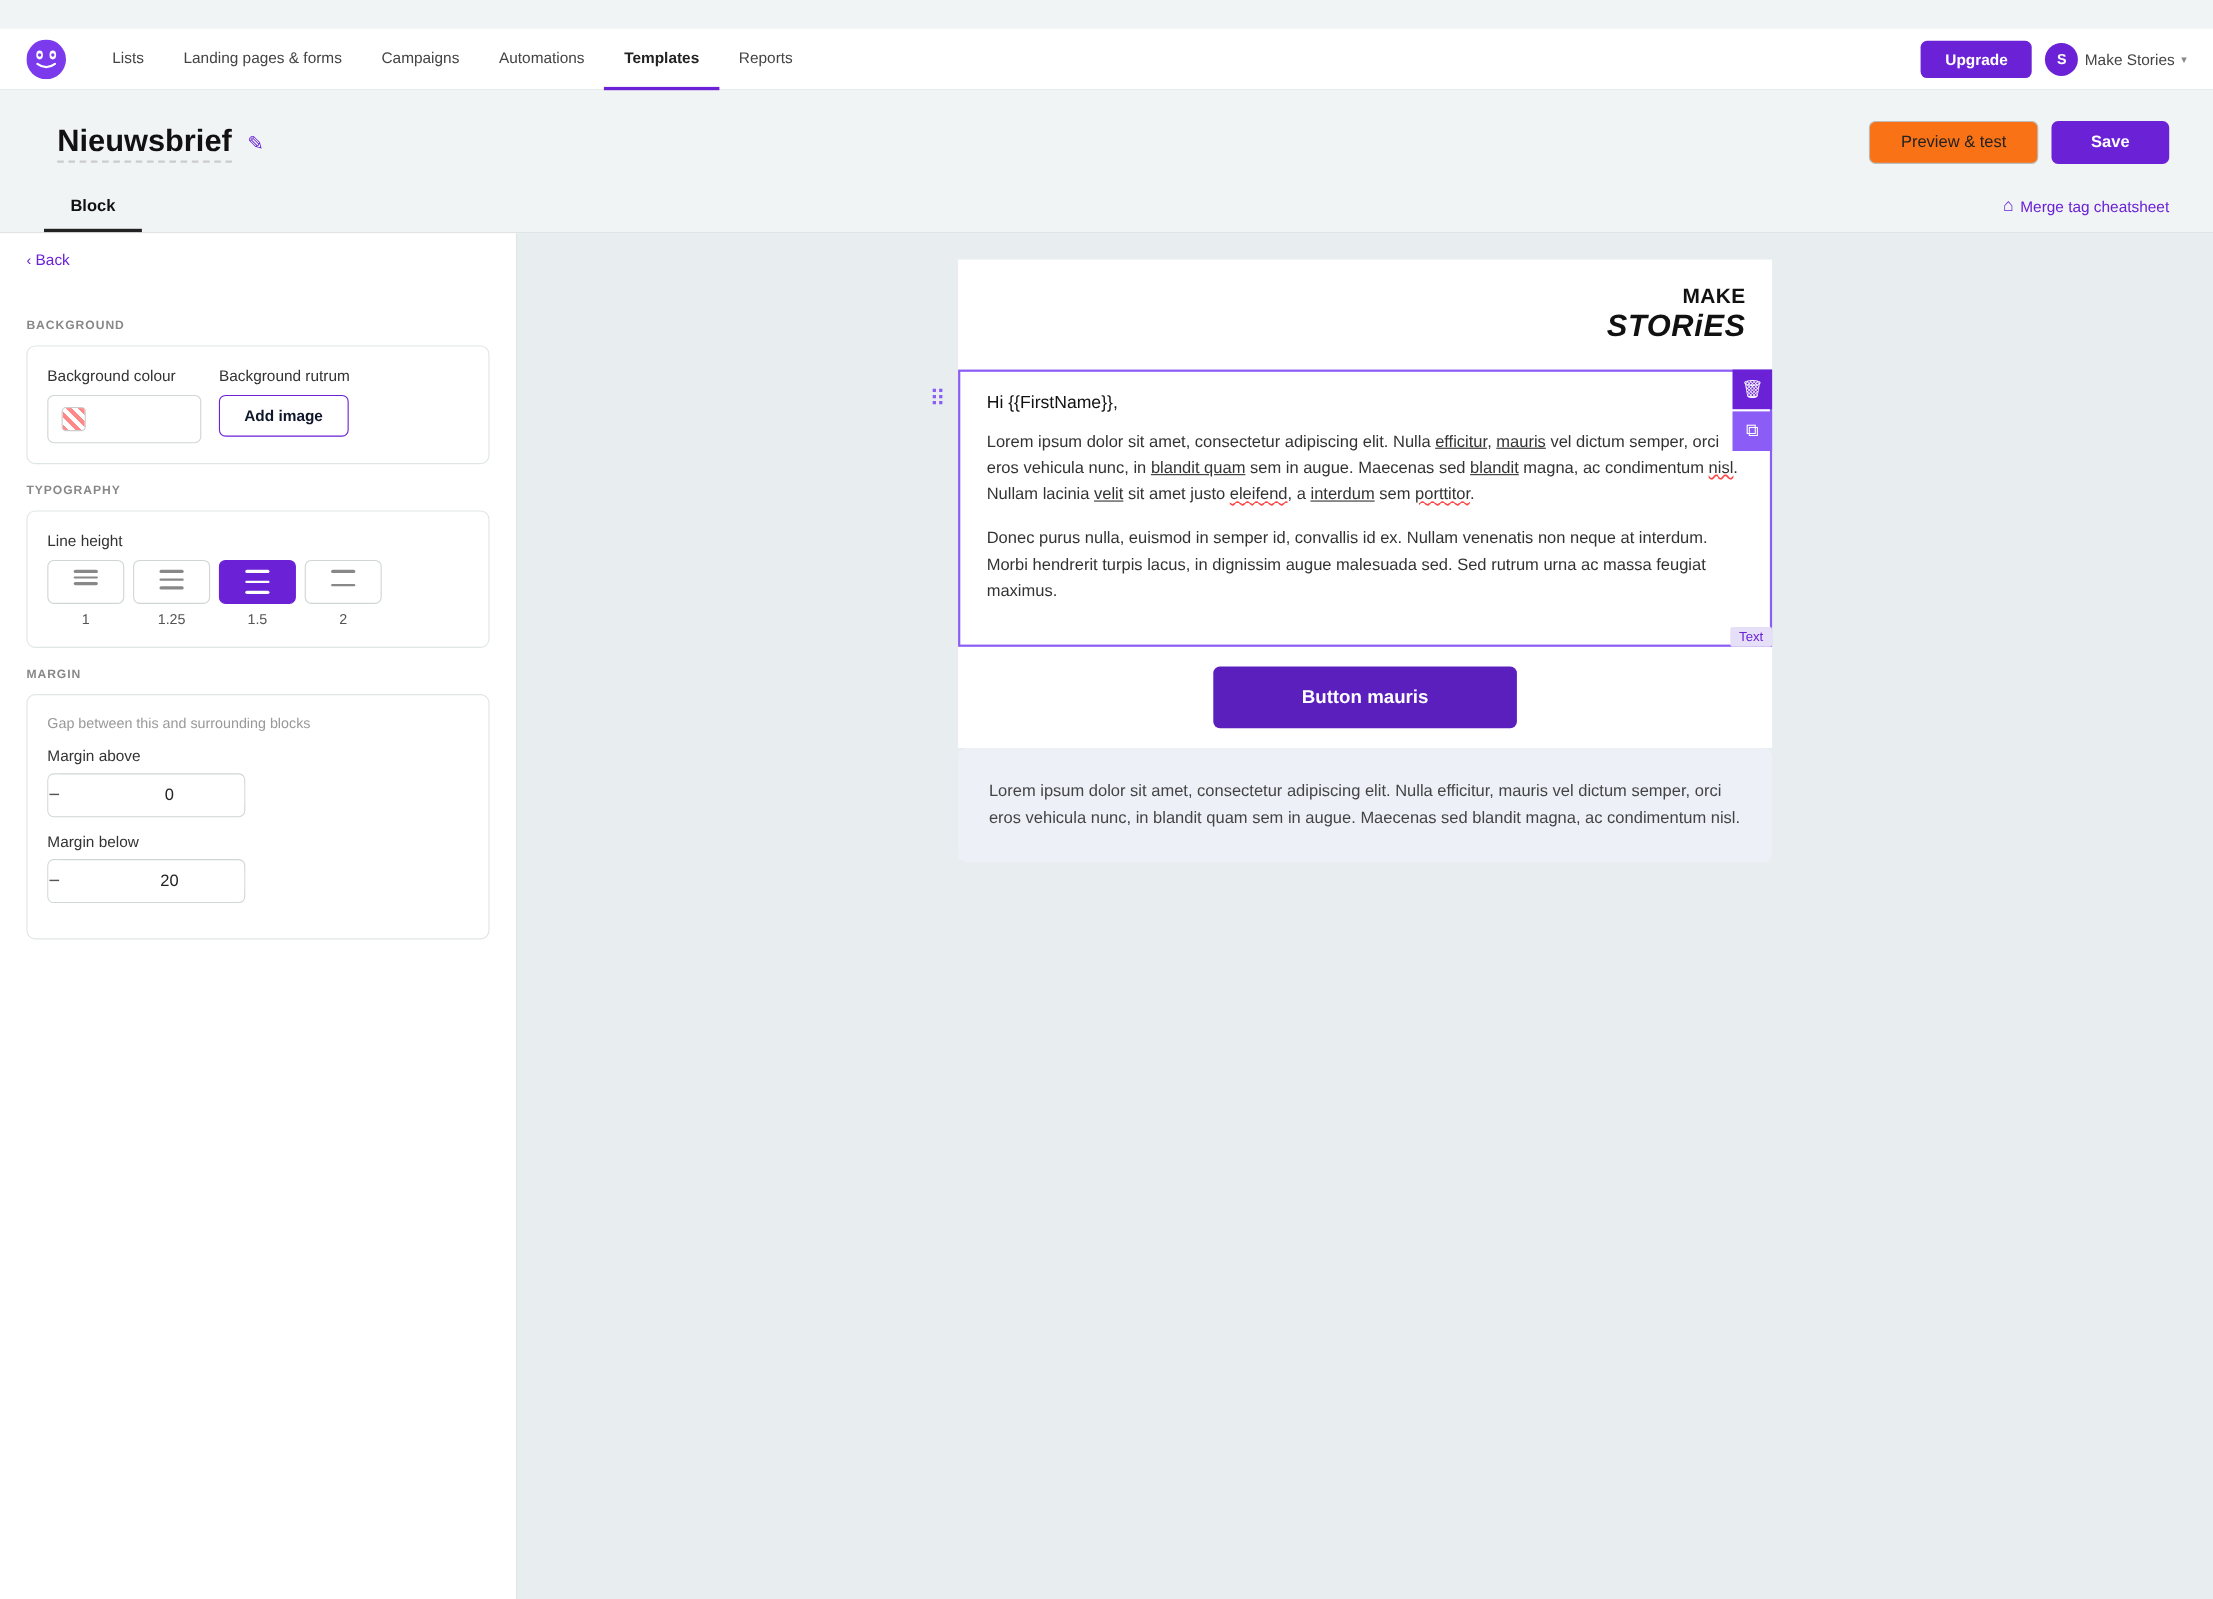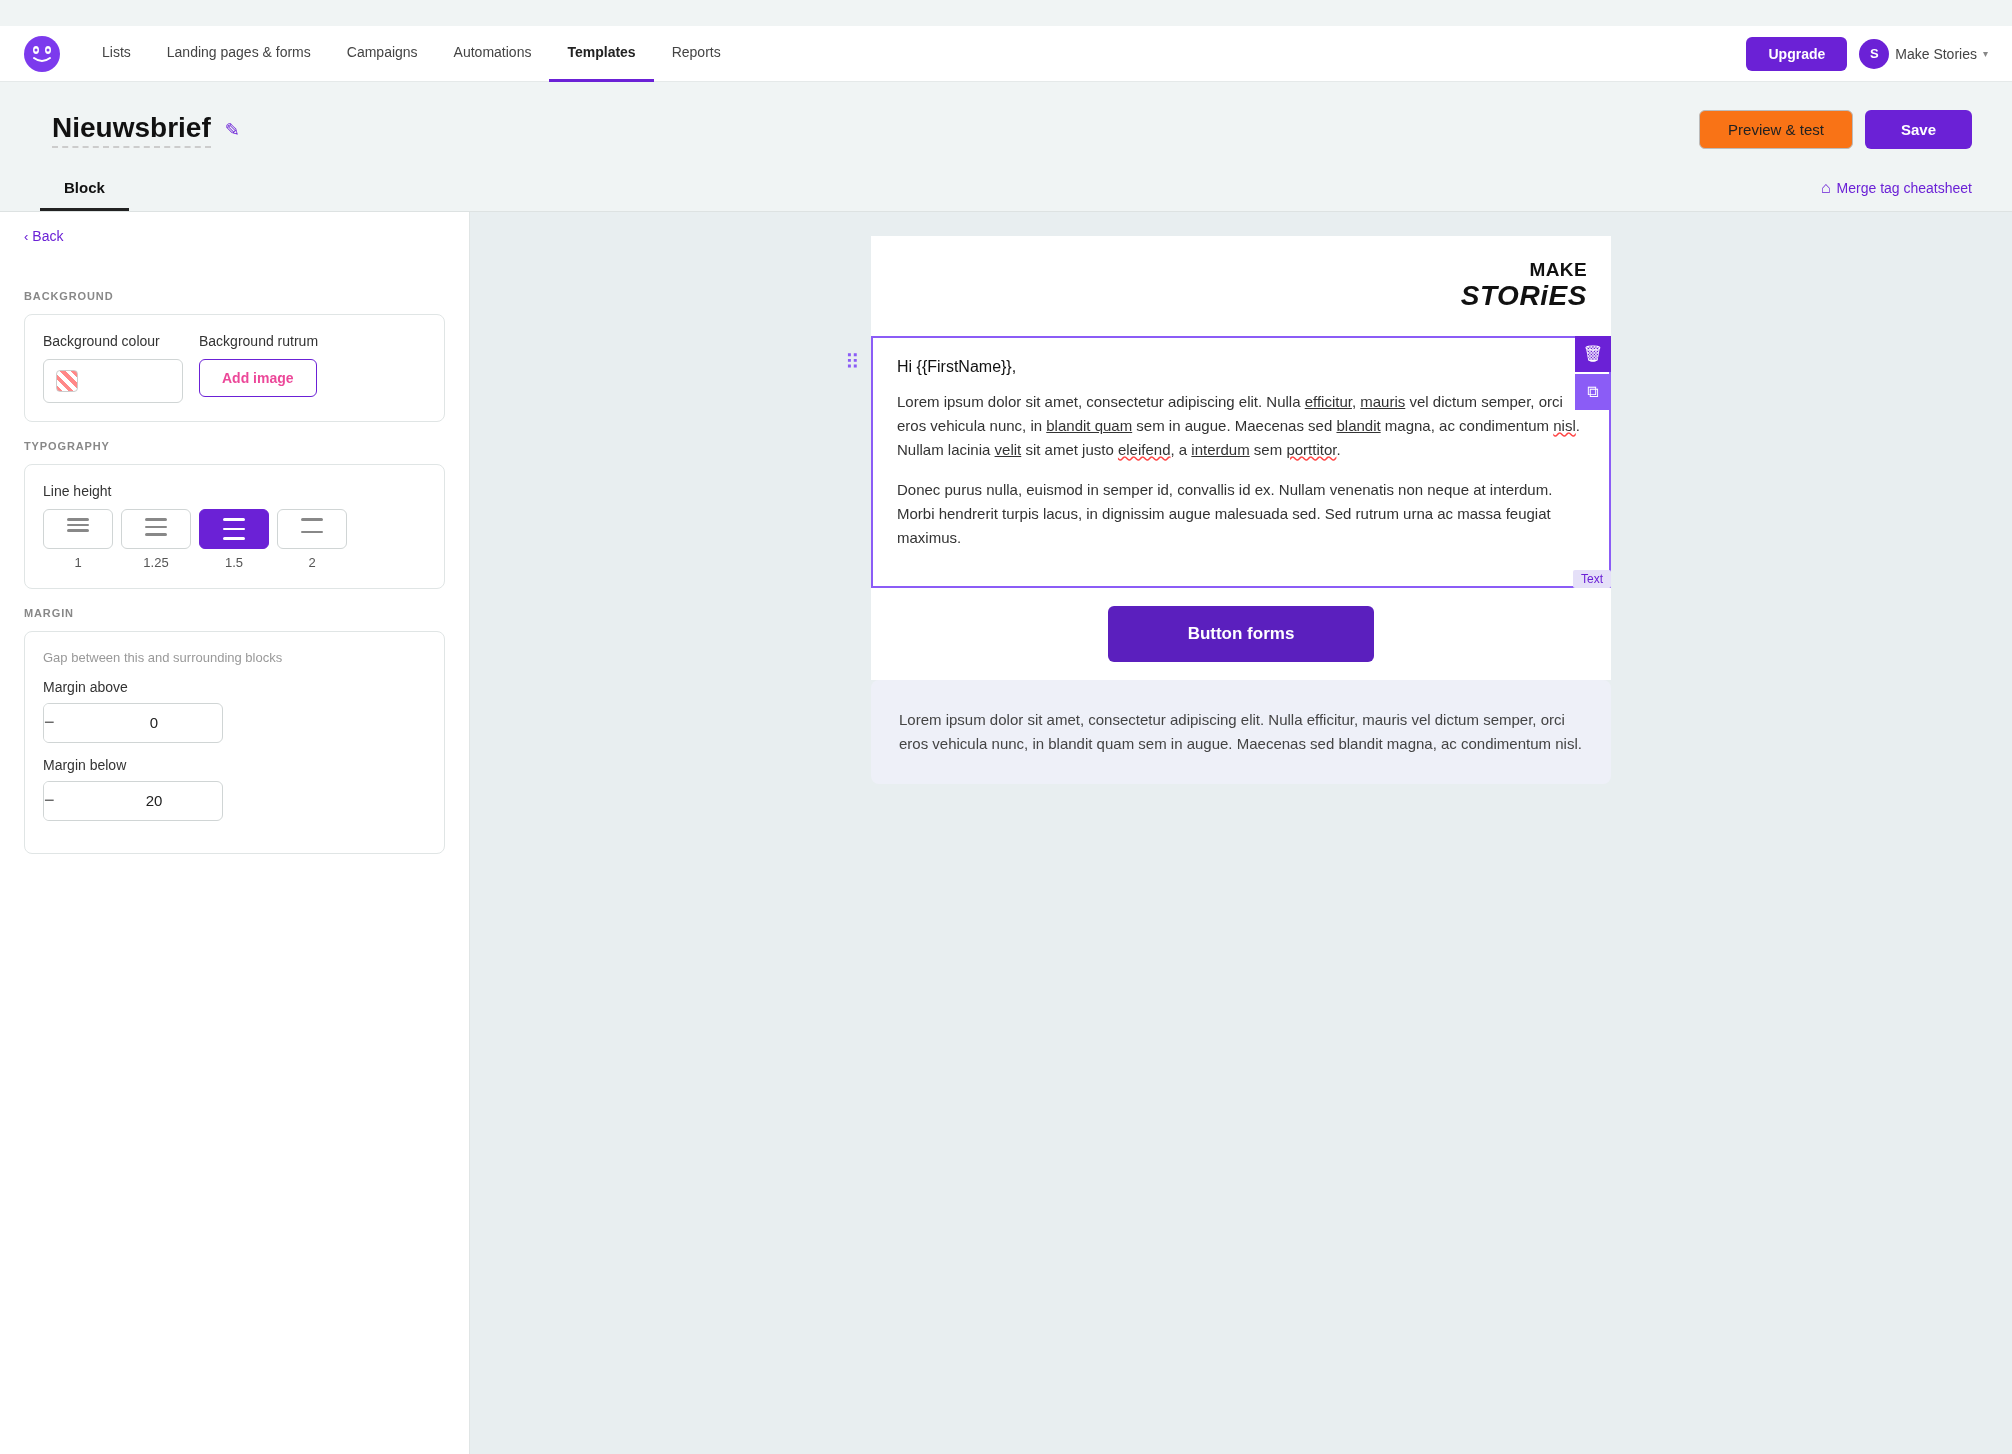--- a/index.html
+++ b/index.html
@@ -44,21 +44,21 @@
     .back-link { display: flex; align-items: center; gap: 4px; color: #6b21d6; font-size: 14px; cursor: pointer; padding: 16px 24px 8px; }
     .back-chevron { font-size: 13px; }
     .section-label { font-size: 11px; font-weight: 700; letter-spacing: 0.08em; color: #888; text-transform: uppercase; margin: 18px 0 12px; }
     .card { border: 1px solid #e0e5e5; border-radius: 8px; padding: 18px; margin-bottom: 18px; background: #fff; }
 
     
     .two-col { display: flex; gap: 16px; }
     .col-label { font-size: 14px; color: #333; font-weight: 500; margin-bottom: 10px; }
     .color-input-wrap { border: 1px solid #d0d5d5; border-radius: 6px; padding: 10px 12px; display: flex; align-items: center; gap: 8px; min-width: 140px; }
     .color-swatch { width: 22px; height: 22px; border-radius: 4px; background: repeating-linear-gradient(45deg, #f88, #f88 4px, #fff 4px, #fff 8px); border: 1px solid #ccc; }
-    .add-image-btn { border: 1.5px solid #6b21d6; color: #ec4899; background: #fff; border-radius: 6px; padding: 10px 22px; font-size: 14px; font-weight: 600; cursor: pointer; white-space: nowrap; }
+    .add-image-btn { border: 1.5px solid #6b21d6; color: #0f172a; background: #fff; border-radius: 6px; padding: 10px 22px; font-size: 14px; font-weight: 600; cursor: pointer; white-space: nowrap; }
 
     
     .line-height-options { display: flex; gap: 8px; margin-bottom: 6px; }
     .lh-btn { border: 1.5px solid #d0d5d5; border-radius: 6px; padding: 8px 0; width: 70px; display: flex; flex-direction: column; align-items: center; gap: 3px; cursor: pointer; background: #fff; }
     .lh-btn.active { background: #6b21d6; border-color: #6b21d6; }
     .lh-lines { display: flex; flex-direction: column; gap: 3px; width: 22px; }
     .lh-line { height: 2.5px; background: #888; border-radius: 2px; width: 100%; }
     .lh-btn.active .lh-line { background: #fff; }
     .lh-labels { display: flex; gap: 8px; }
     .lh-label { width: 70px; text-align: center; font-size: 13px; color: #555; }
@@ -272,21 +272,21 @@
           <div class="text-block-content">
             <p class="greeting">Hi {{FirstName}},</p>
             <p class="body-text">Lorem ipsum dolor sit amet, consectetur adipiscing elit. Nulla <span class="ul">efficitur</span>, <span class="ul">mauris</span> vel dictum semper, orci eros vehicula nunc, in <span class="ul">blandit quam</span> sem in augue. Maecenas sed <span class="ul">blandit</span> magna, ac condimentum <span class="squiggle">nisl</span>. Nullam lacinia <span class="ul">velit</span> sit amet justo <span class="squiggle">eleifend</span>, a <span class="ul">interdum</span> sem <span class="squiggle">porttitor</span>.</p>
             <p class="body-text">Donec purus nulla, euismod in semper id, convallis id ex. Nullam venenatis non neque at interdum. Morbi hendrerit turpis lacus, in dignissim augue malesuada sed. Sed rutrum urna ac massa feugiat maximus.</p>
           </div>
           <div class="text-label">Text</div>
         </div>
       </div>
 
       <div class="button-block">
-        <button class="email-button">Button forms</button>
+        <button class="email-button">Button mauris</button>
       </div>
 
       <div class="article-block">
         <div class="article-body">Lorem ipsum dolor sit amet, consectetur adipiscing elit. Nulla efficitur, mauris vel dictum semper, orci eros vehicula nunc, in blandit quam sem in augue. Maecenas sed blandit magna, ac condimentum nisl.</div>
       </div>
 
     </div>
   </div>
 
 </div>

